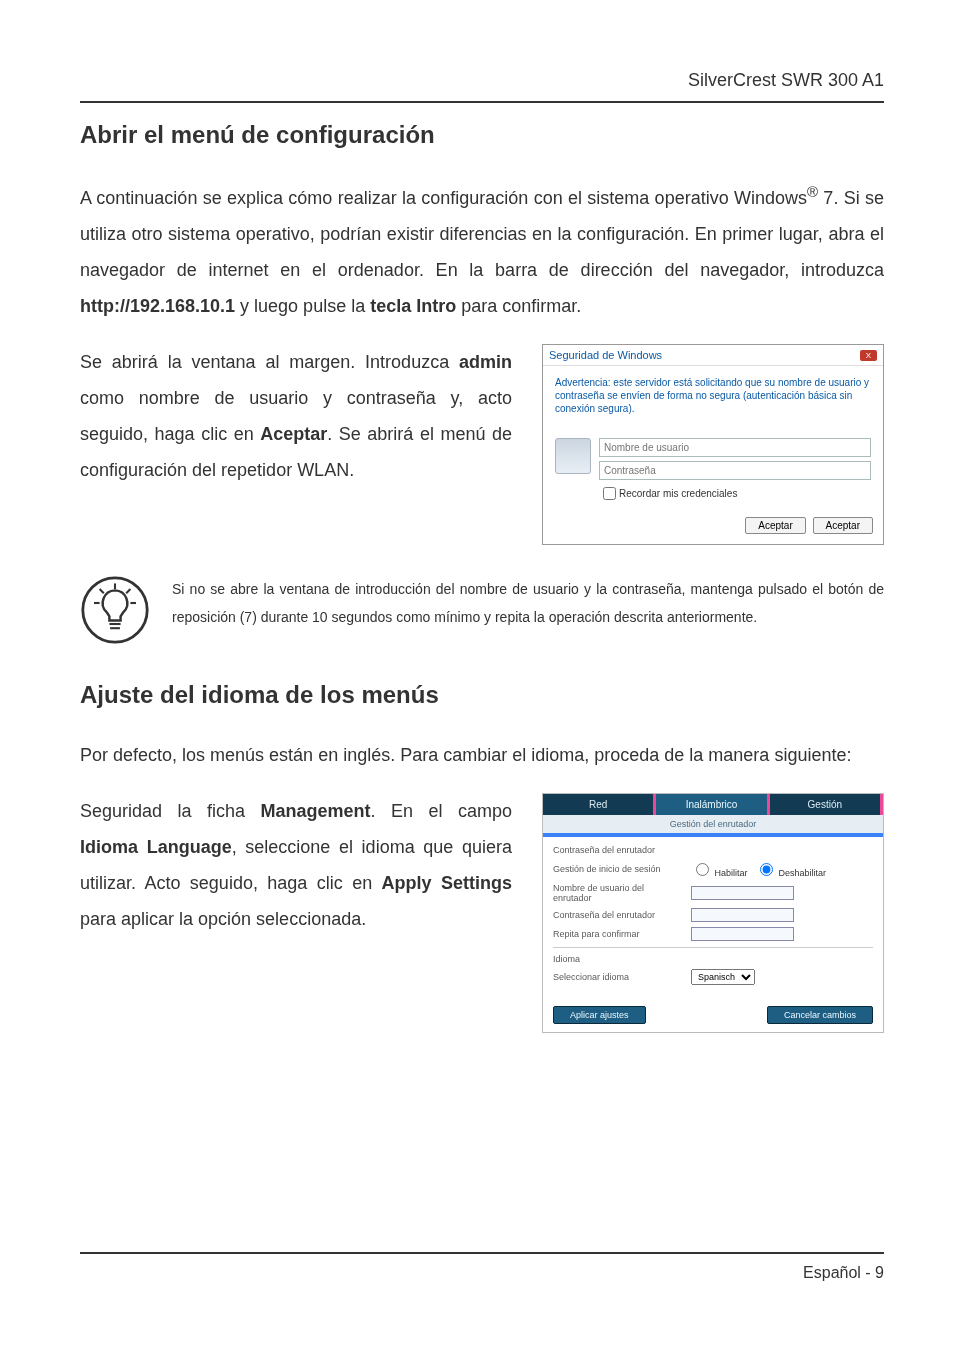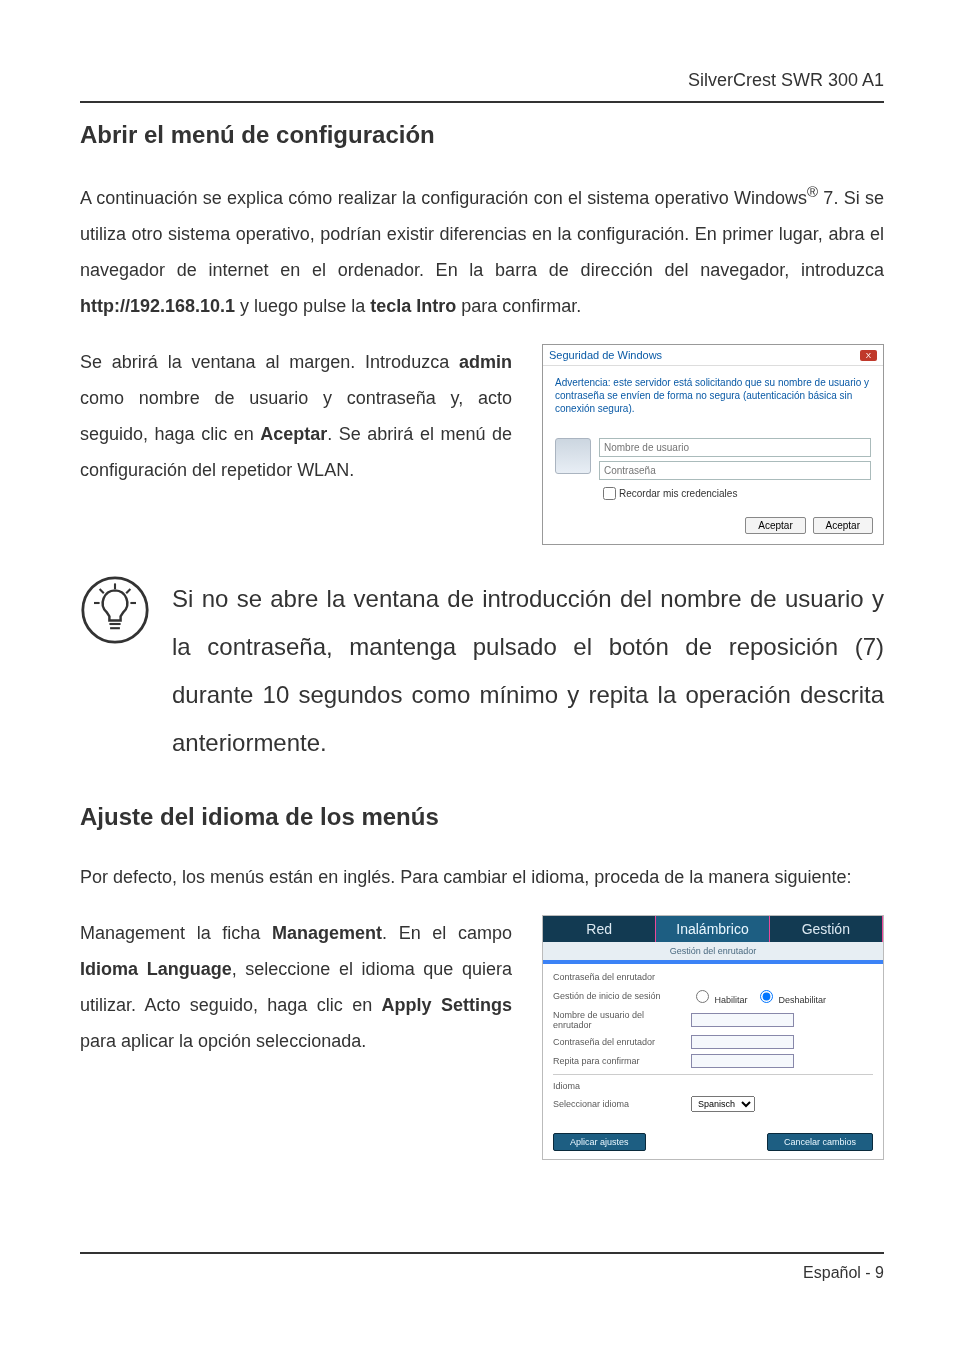--- a/index.html
+++ b/index.html
@@ -22,24 +22,24 @@
   .cred-row { display:flex; gap:8px; align-items:flex-start; }
   .cred-icon { width:34px; height:34px; background: linear-gradient(#ccd6e0,#e8eef5); border:1px solid #aab4c0; border-radius:3px; flex-shrink:0;}
   .cred-fields { flex:1; }
   .cred-fields input[type="text"] { width: 100%; box-sizing:border-box; font-size:10px; padding:3px 4px; margin-bottom:4px; border:1px solid #abb; }
   .cred-check { font-size:10px; display:flex; align-items:center; }
   .dialog-buttons { text-align:right; padding: 6px 10px 10px 10px; }
   .dialog-buttons button { font-size:10px; padding:2px 12px; margin-left:4px; background:#f4f4f4; border:1px solid #888; border-radius:2px;}
   .tip-row { display:flex; gap:22px; align-items:flex-start; margin: 10px 0 36px 0; }
   .tip-icon { width:70px; height:70px; flex-shrink:0; }
   .tip-icon svg { width:70px; height:70px; }
-  .tip-text { flex:1; font-size:24px; line-height:2.0; text-align:justify; font-weight:300; }
+  .tip-text { flex:1; font-size:14px; line-height:2.0; text-align:justify; font-weight:300; }
   .router-panel { width:340px; border:1px solid #bbb; background:#fff; font-family:Verdana,Arial,sans-serif; font-size:9px; color:#333; }
   .router-tabs { display:flex; }
-  .router-tabs div { flex:1; text-align:center; padding:5px 0; background:#123a52; color:#dce9f2; border-right:1px solid #ec4899; font-size:14px;}
+  .router-tabs div { flex:1; text-align:center; padding:5px 0; background:#123a52; color:#dce9f2; border-right:3px solid #ec4899; font-size:10px;}
   .router-tabs div.active { background:#1d5e82; color:#e9f7ff; }
   .router-subhead { background:#e7eef3; text-align:center; padding:4px 0; border-bottom:4px solid #3b82f6; color:#4a6a80;}
   .router-body { padding:8px 10px; }
   .router-row { display:flex; align-items:center; margin-bottom:5px; gap:8px;}
   .router-row .lab { width:130px; color:#5a5a5a; }
   .router-row .ctl { flex:1; }
   .router-row .ctl input[type=text]{ width:95px; border:1px solid #88a; padding:1px 3px; font-size:9px; background:#f5f8fc;}
   .router-row select { font-size:9px; padding:1px 2px; }
   .router-hr { border:none; border-top:1px solid #ccc; margin:6px 0; }
   .router-btns { display:flex; justify-content:space-between; padding:8px 10px; }
@@ -113,21 +113,21 @@
     <div class="tip-text">Si no se abre la ventana de introducción del nombre de usuario y la contraseña, mantenga pulsado el botón de reposición (7) durante 10 segundos como mínimo y repita la operación descrita anteriormente.</div>
   </div>
 
   <h2 class="section-title">Ajuste del idioma de los menús</h2>
 
   <p class="body">Por defecto, los menús están en inglés. Para cambiar el idioma, proceda de la manera siguiente:</p>
 
   <div class="two-col">
     <div class="text">
       <p class="body">
-        <span>Management la ficha </span><strong>Management</strong><span>. En el campo </span><strong>Idioma Language</strong><span>, seleccione el idioma que quiera utilizar. Acto seguido, haga clic en </span><strong>Apply Settings</strong><span> para aplicar la opción seleccionada.</span>
+        <span>Seguridad la ficha </span><strong>Management</strong><span>. En el campo </span><strong>Idioma Language</strong><span>, seleccione el idioma que quiera utilizar. Acto seguido, haga clic en </span><strong>Apply Settings</strong><span> para aplicar la opción seleccionada.</span>
       </p>
     </div>
     <div class="fig">
       <div class="router-panel">
         <div class="router-tabs">
           <div>Red</div>
           <div class="active">Inalámbrico</div>
           <div>Gestión</div>
         </div>
         <div class="router-subhead">Gestión del enrutador</div>

